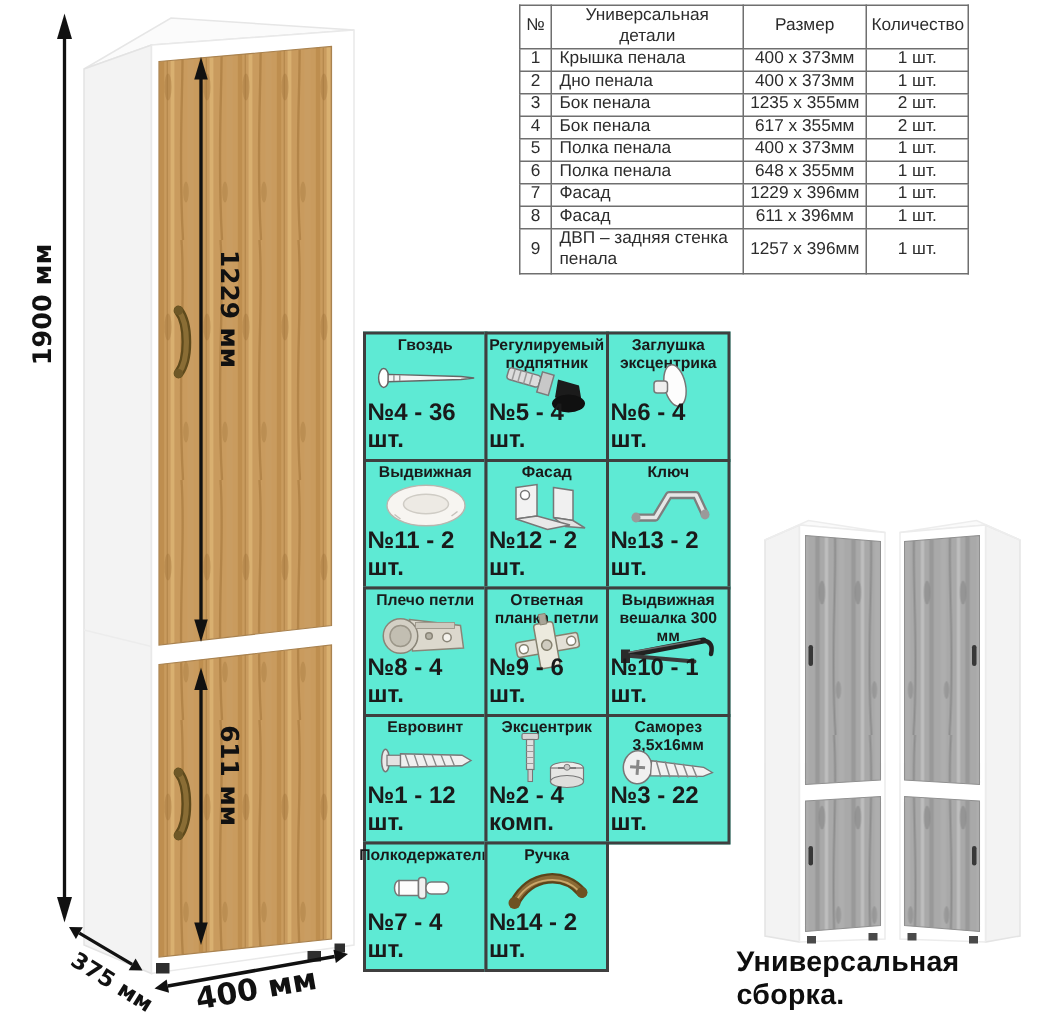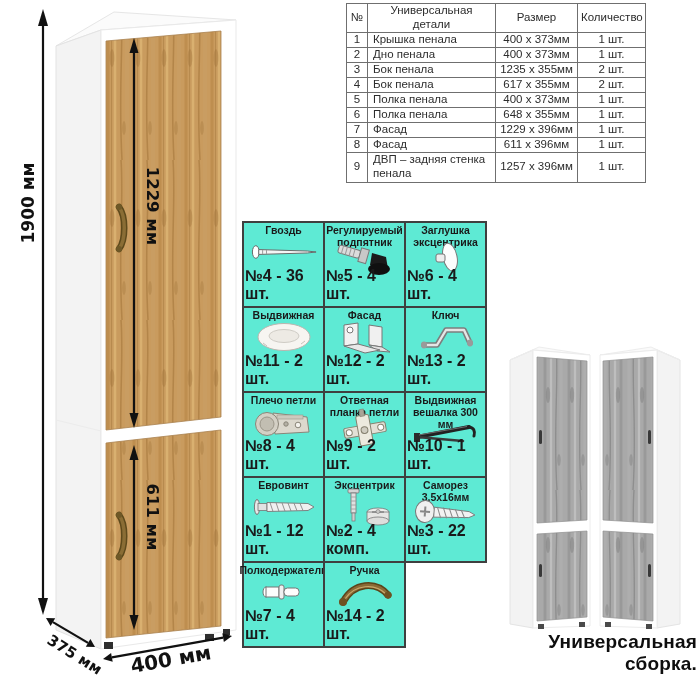--- a/index.html
+++ b/index.html
@@ -26,21 +26,21 @@
   .hw-cell{border:2px solid #3f3f3f;margin:-1px;box-sizing:border-box;background:#5eead4;
            display:flex;flex-direction:column;align-items:center;justify-content:space-between;
            padding:2px 1px 3px;overflow:visible;}
   .hw-empty{border:none;background:transparent;}
   .hw-title{font-weight:700;font-size:10.5px;line-height:1.12;text-align:center;color:#1a1a1a;white-space:pre-line;}
   .hw-icon{flex:1;display:flex;align-items:center;justify-content:center;min-height:0;}
   .hw-count{font-weight:700;font-size:16px;color:#1a1a1a;}
 
   
   .variants-svg{position:absolute;left:493px;top:340px;}
-  .variants-caption{position:absolute;left:491px;top:631px;width:206px;text-align:right;
+  .variants-caption{position:absolute;left:491px;top:631px;width:206px;text-align:left;
            font-weight:700;font-size:19px;letter-spacing:.2px;color:#0e0e0e;}
 </style>
 </head>
 <body>
 
 <div class="stage">
 
   <svg class="cabinet-svg" width="245" height="683" viewBox="0 0 245 683">
     <defs>
       <pattern id="oakwood" width="26" height="160" patternUnits="userSpaceOnUse">
@@ -298,21 +298,21 @@
           <g transform="rotate(-10 27 22)">
             <rect x="6" y="17" width="42" height="10" rx="2" fill="#e3e0d6" stroke="#85816f"></rect>
             <rect x="20" y="7" width="13" height="30" rx="2" fill="#eceade" stroke="#85816f"></rect>
             <circle cx="11" cy="22" r="3" fill="#fff" stroke="#85816f"></circle>
             <circle cx="43" cy="22" r="3" fill="#fff" stroke="#85816f"></circle>
             <circle cx="26.5" cy="22" r="3.4" fill="#cfccc0" stroke="#85816f"></circle>
             <rect x="24.5" y="1" width="4.5" height="7" fill="#a9a598" stroke="#85816f" stroke-width=".6"></rect>
           </g>
         </svg>
       </div>
-      <div class="hw-count">№9 - 2 шт.</div>
+      <div class="hw-count">№9 - 6 шт.</div>
     </div>
 
     <div class="hw-cell">
       <div class="hw-title">Выдвижная вешалка 300 мм</div>
       <div class="hw-icon">
         <svg width="66" height="26" viewBox="0 0 66 26">
           <path d="M4,16 L56,6" stroke="#222" stroke-width="4" stroke-linecap="round"></path>
           <path d="M56,6 q7,1 5,9" stroke="#222" stroke-width="3" fill="none" stroke-linecap="round"></path>
           <path d="M4,16 L50,20" stroke="#3a3a3a" stroke-width="2.6" stroke-linecap="round"></path>
           <rect x="1" y="12" width="6" height="9" fill="#2b2b2b"></rect>

